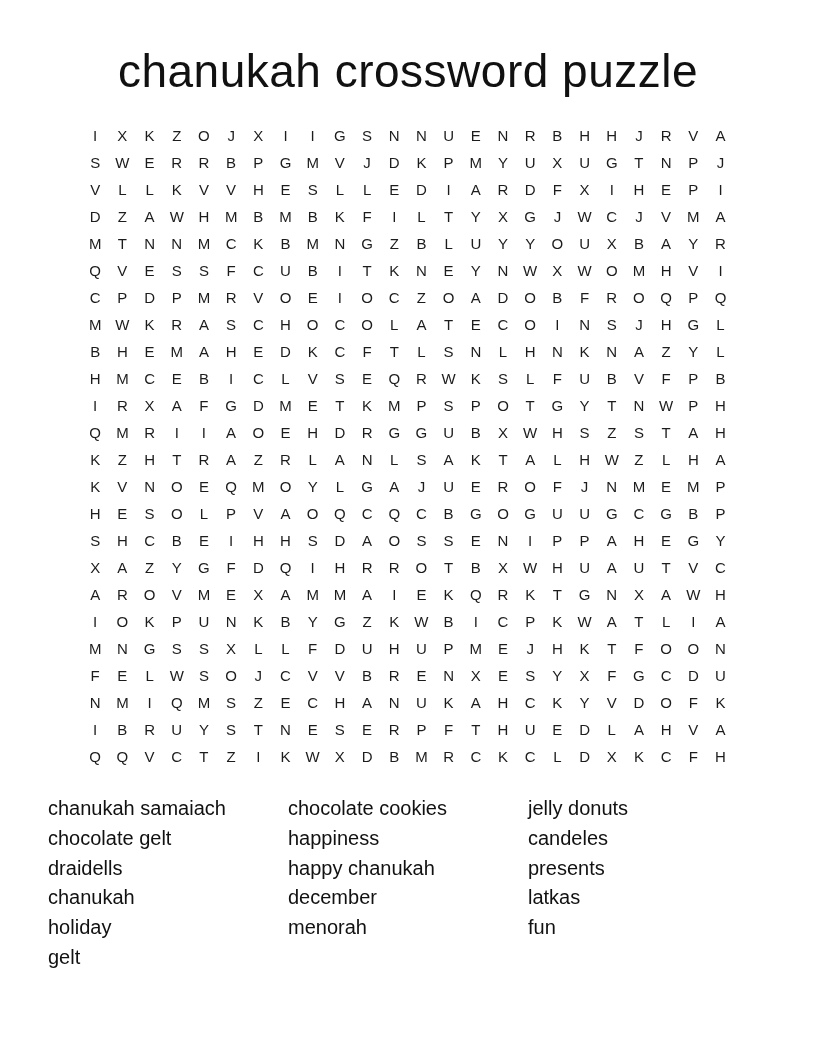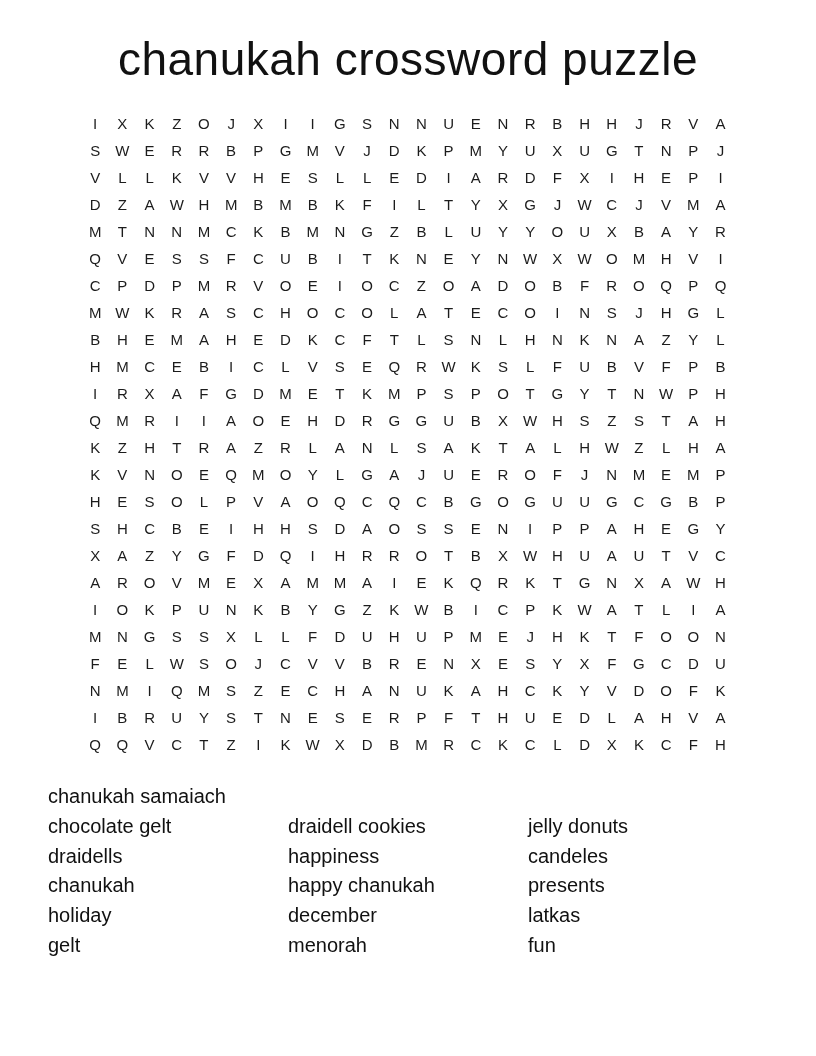--- a/index.html
+++ b/index.html
@@ -11,21 +11,21 @@
     position: relative;
     width: 816px;
     height: 1056px;
     background: #ffffff;
     color: #1a1a1a;
     font-family: "Liberation Sans", sans-serif;
     overflow: hidden;
   }
   .title {
     margin: 0;
-    padding-top: 32px;
+    padding-top: 44px;
     text-align: center;
     font-size: 46px;
     font-weight: 400;
     letter-spacing: 0.5px;
     color: #111111;
   }
   .grid {
     display: grid;
     grid-template-columns: repeat(24, 27.2px);
     grid-auto-rows: 27px;
@@ -38,21 +38,20 @@
     justify-content: center;
     font-size: 15px;
     font-weight: 400;
     color: #1c1c1c;
   }
   .word-list {
     display: flex;
     flex-direction: row;
     margin-top: 24px;
     padding-left: 48px;
-    align-items: flex-end;
   }
   .word-col {
     width: 240px;
   }
   .word {
     font-size: 20px;
     line-height: 29.8px;
     color: #111111;
     white-space: nowrap;
   }
@@ -643,21 +642,21 @@
   <div class="word-list" id="word-list">
       <div class="word-col">
         <div class="word">chanukah samaiach</div>
         <div class="word">chocolate gelt</div>
         <div class="word">draidells</div>
         <div class="word">chanukah</div>
         <div class="word">holiday</div>
         <div class="word">gelt</div>
       </div>
       <div class="word-col">
-        <div class="word">draidell cookies</div>
+        <div class="word">chocolate cookies</div>
         <div class="word">happiness</div>
         <div class="word">happy chanukah</div>
         <div class="word">december</div>
         <div class="word">menorah</div>
       </div>
       <div class="word-col">
         <div class="word">jelly donuts</div>
         <div class="word">candeles</div>
         <div class="word">presents</div>
         <div class="word">latkas</div>

